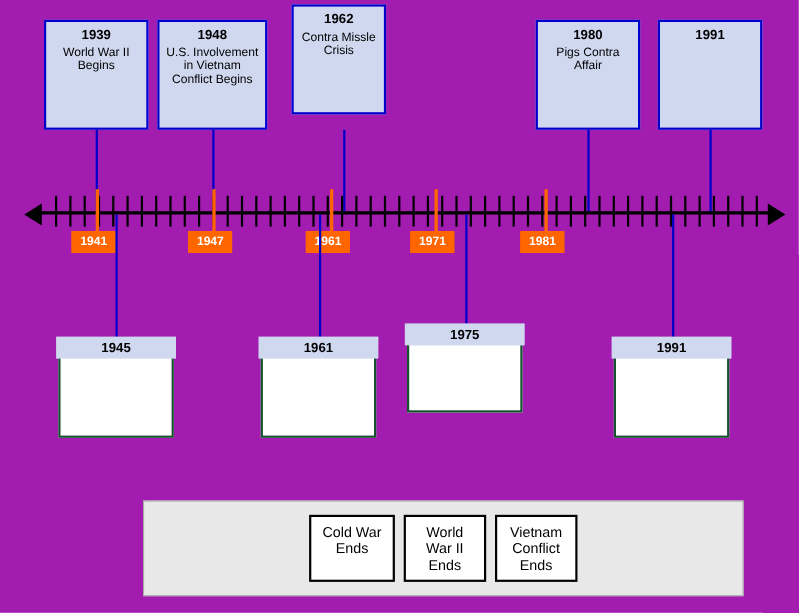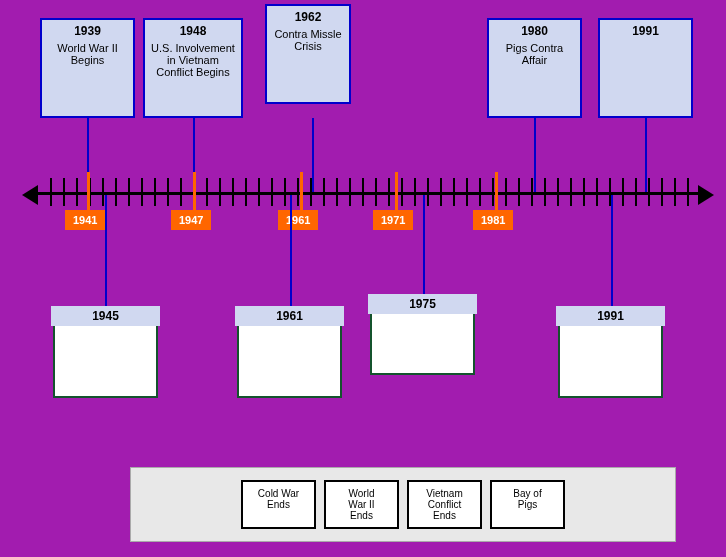--- a/index.html
+++ b/index.html
@@ -133,21 +133,21 @@
       padding: 12px;
       display: flex;
       gap: 8px;
       justify-content: center;
     }
 
     .answer-box {
       background: #fff;
       border: 2px solid #000;
       padding: 6px 10px;
-      font-size: 10px;
+      font-size: 13px;
       text-align: center;
       min-width: 75px;
       cursor: grab;
     }
   </style>
 </head>
 <body>
 
 <div class="timeline-container">
 
@@ -270,16 +270,15 @@
   </div>
 
   <div class="bottom-box" style="left:558px; top:308px; width:105px; height:90px;">
     <div class="year">1991</div>
   </div>
 
   <div class="answer-section">
     <div class="answer-box">Cold War<br>Ends</div>
     <div class="answer-box">World<br>War II<br>Ends</div>
     <div class="answer-box">Vietnam<br>Conflict<br>Ends</div>
-    <div class="answer-box">Bay of<br>Pigs</div>
   </div>
 
 </div>
 
 </body></html>

